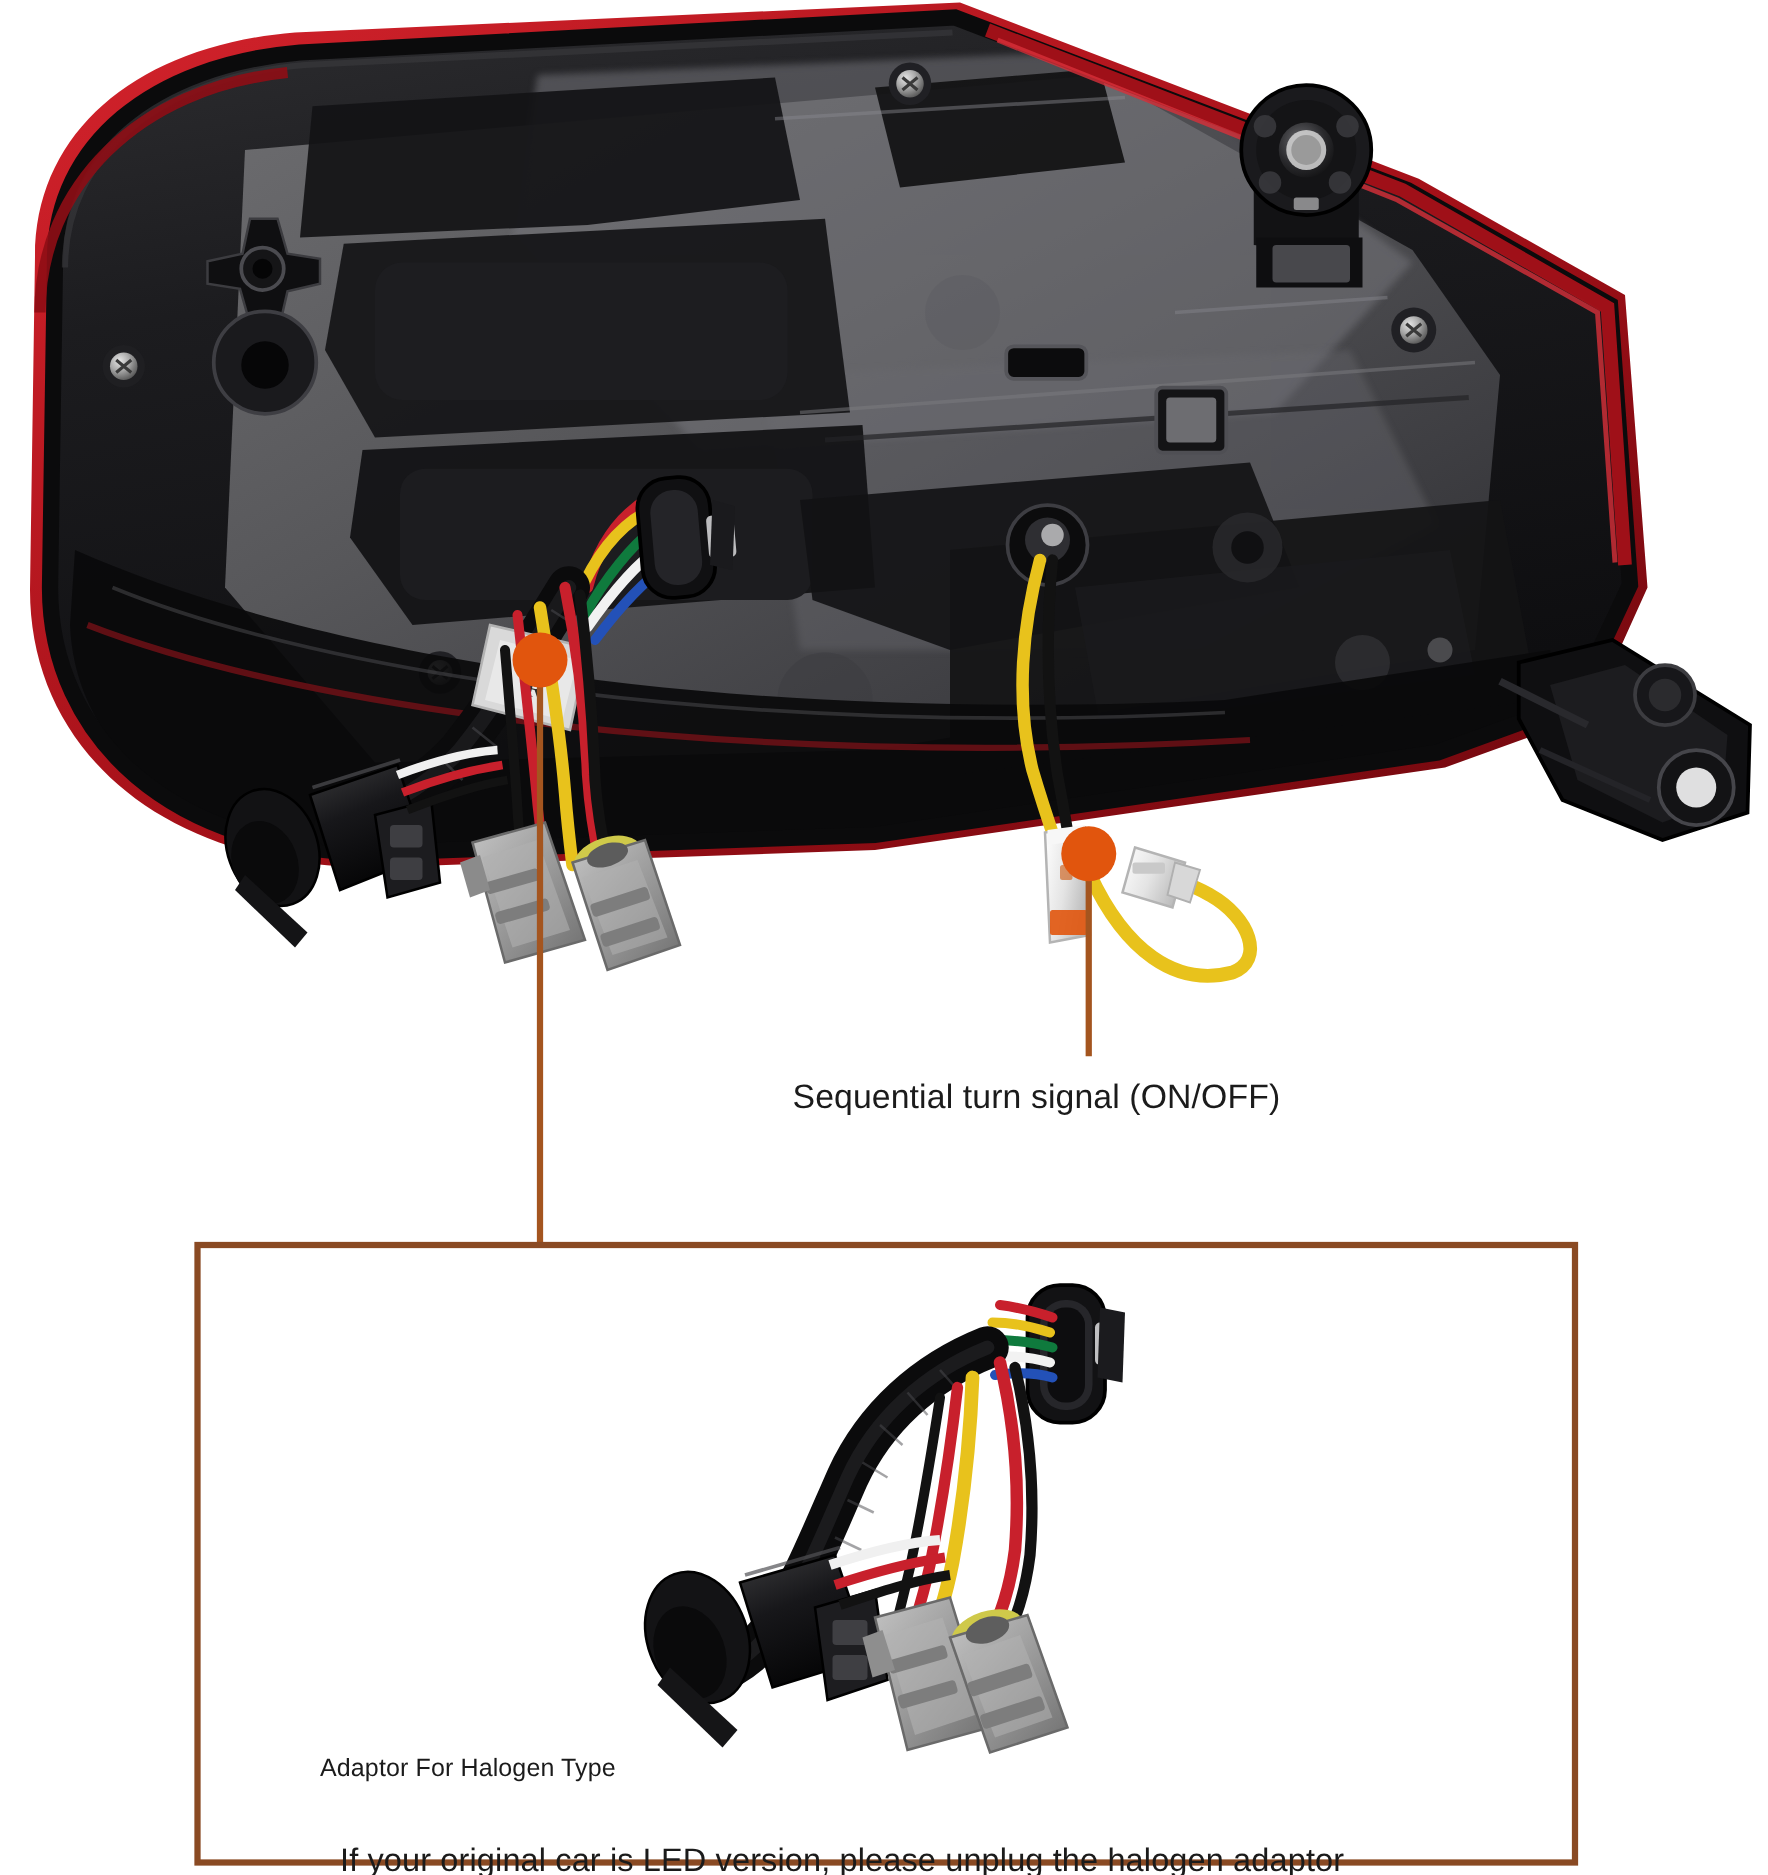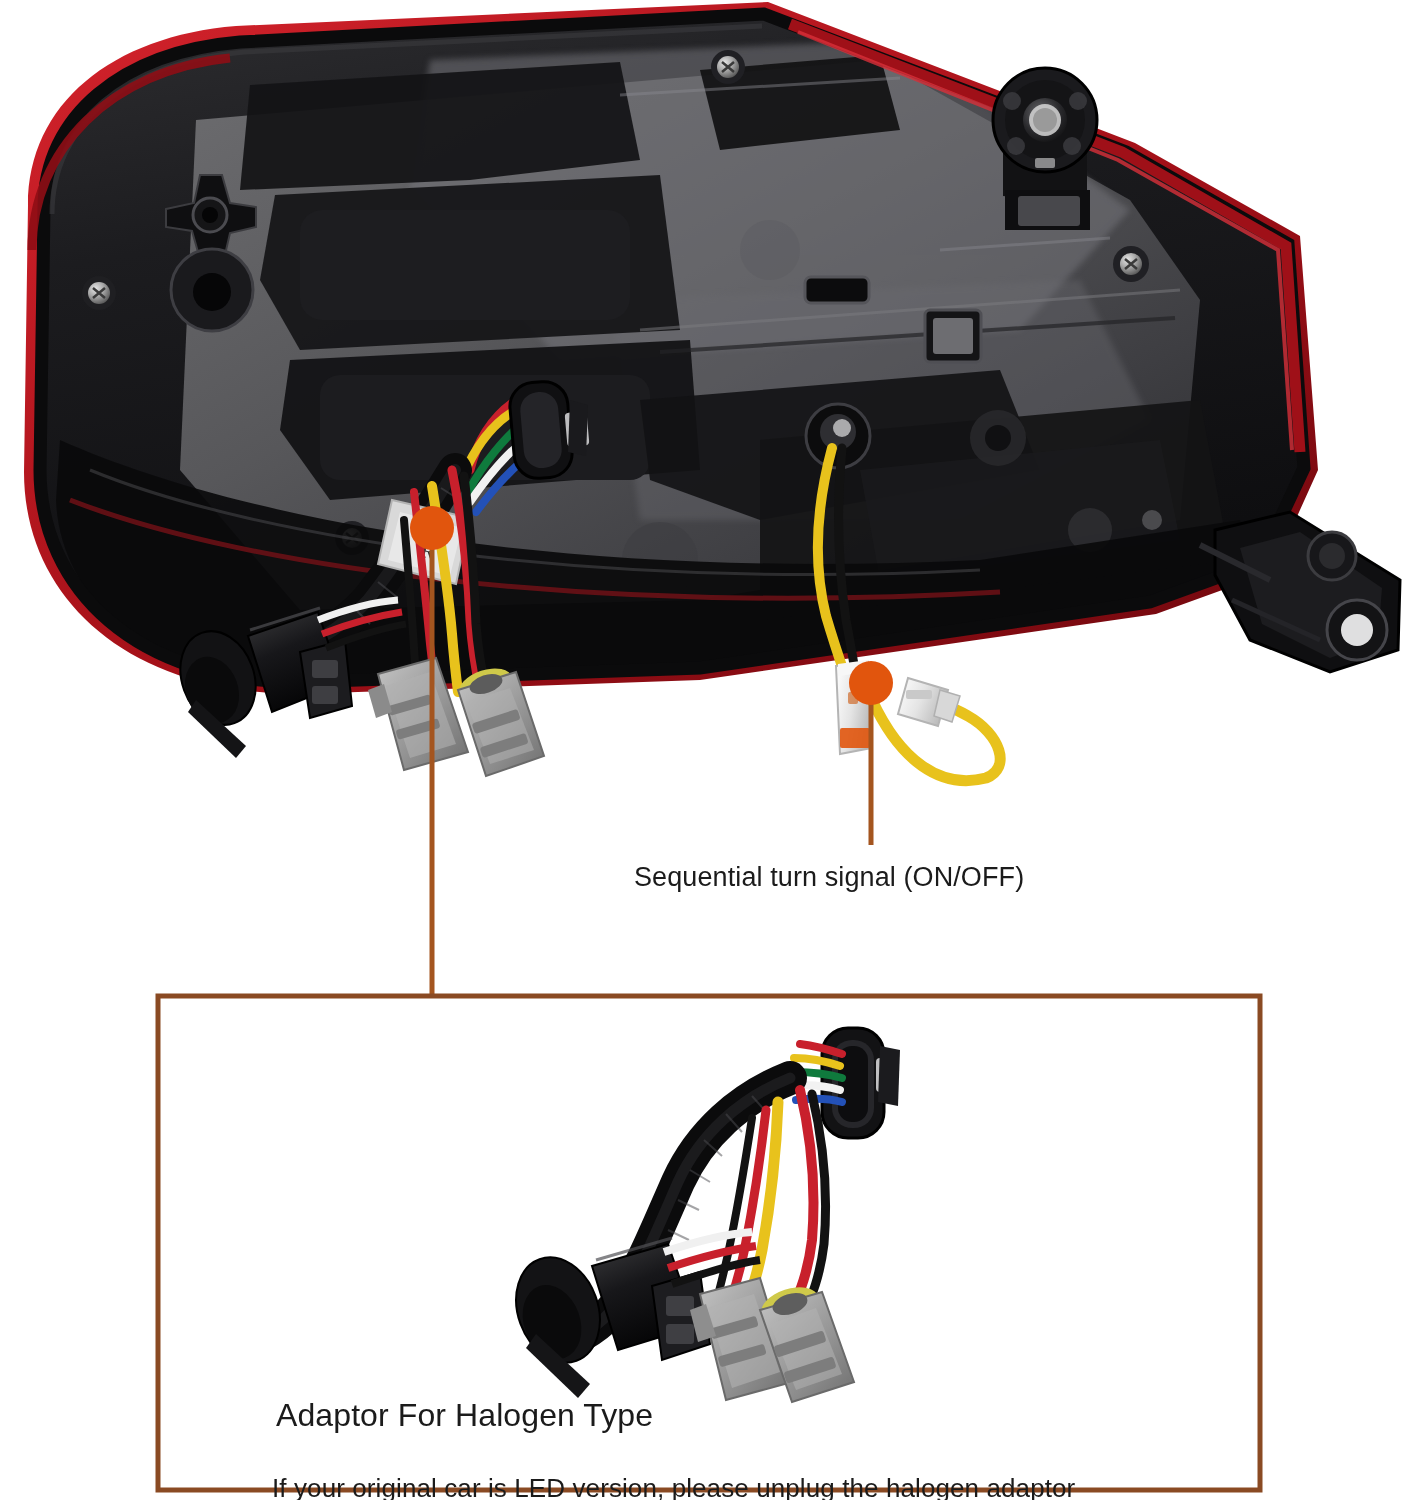--- a/index.html
+++ b/index.html
@@ -23,21 +23,21 @@
   #seq-callout div{margin:0;padding:0;}
 
   .box-caption{
     position:absolute;
     color:#1b1b1b;
     font-size:26px;
     line-height:40px;
     letter-spacing:.1px;
     white-space:nowrap;
   }
-  #adaptor-title{left:276px;top:1395px;font-size:32px;}
+  #adaptor-title{left:256px;top:1395px;font-size:20px;}
   #adaptor-note{left:272px;top:1468px;font-size:26px;}
 </style>
 </head>
 <body>
 
 <div class="stage">
 
   <svg class="art" viewBox="0 0 1414 1500">
     <defs>
 

